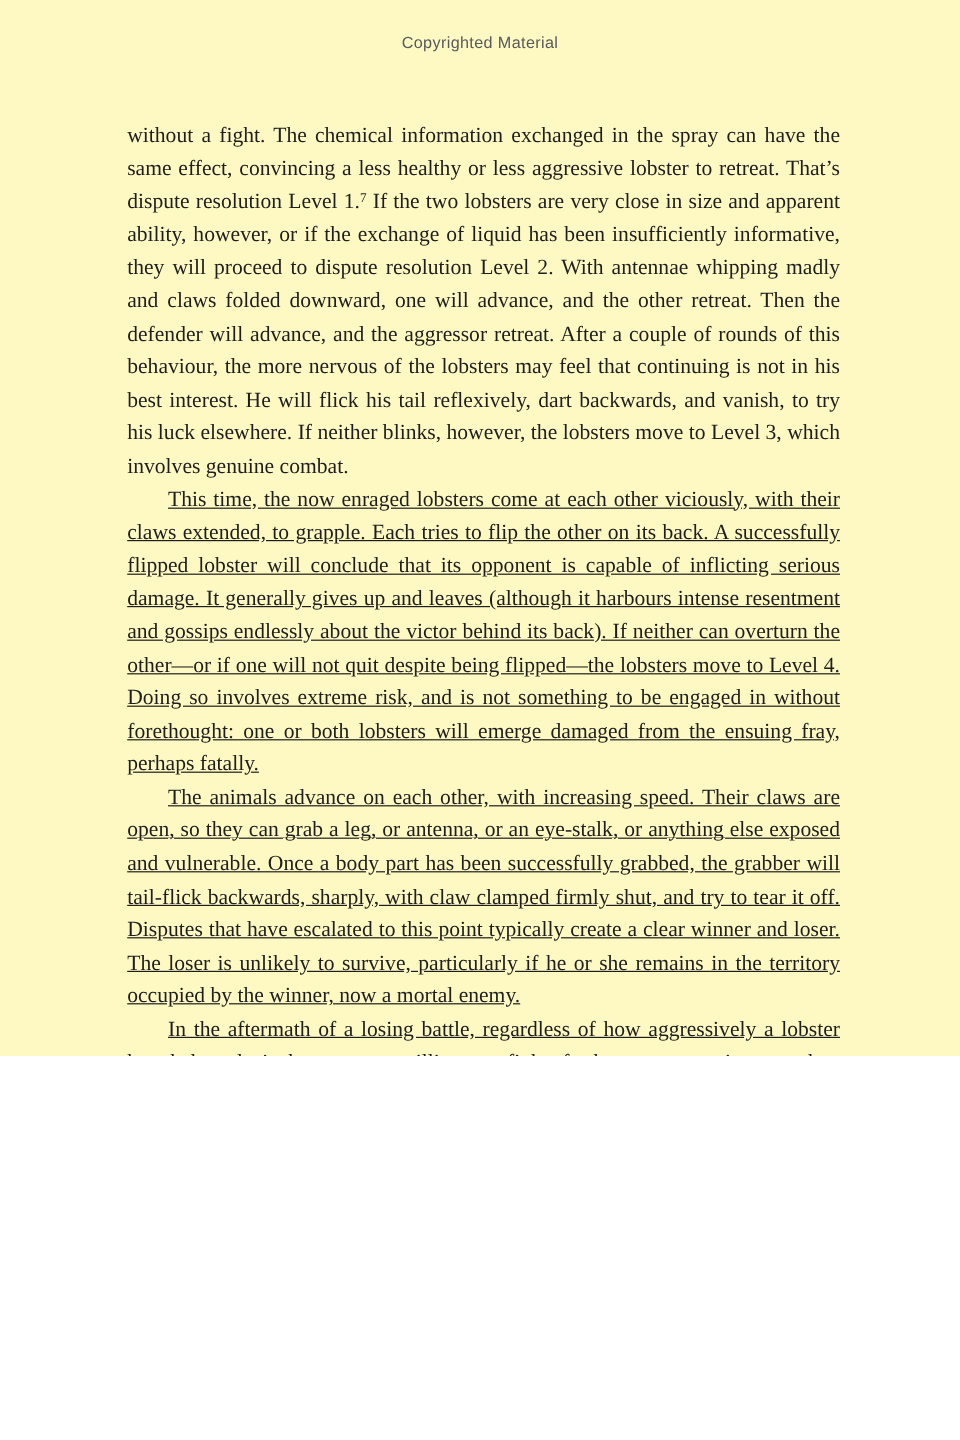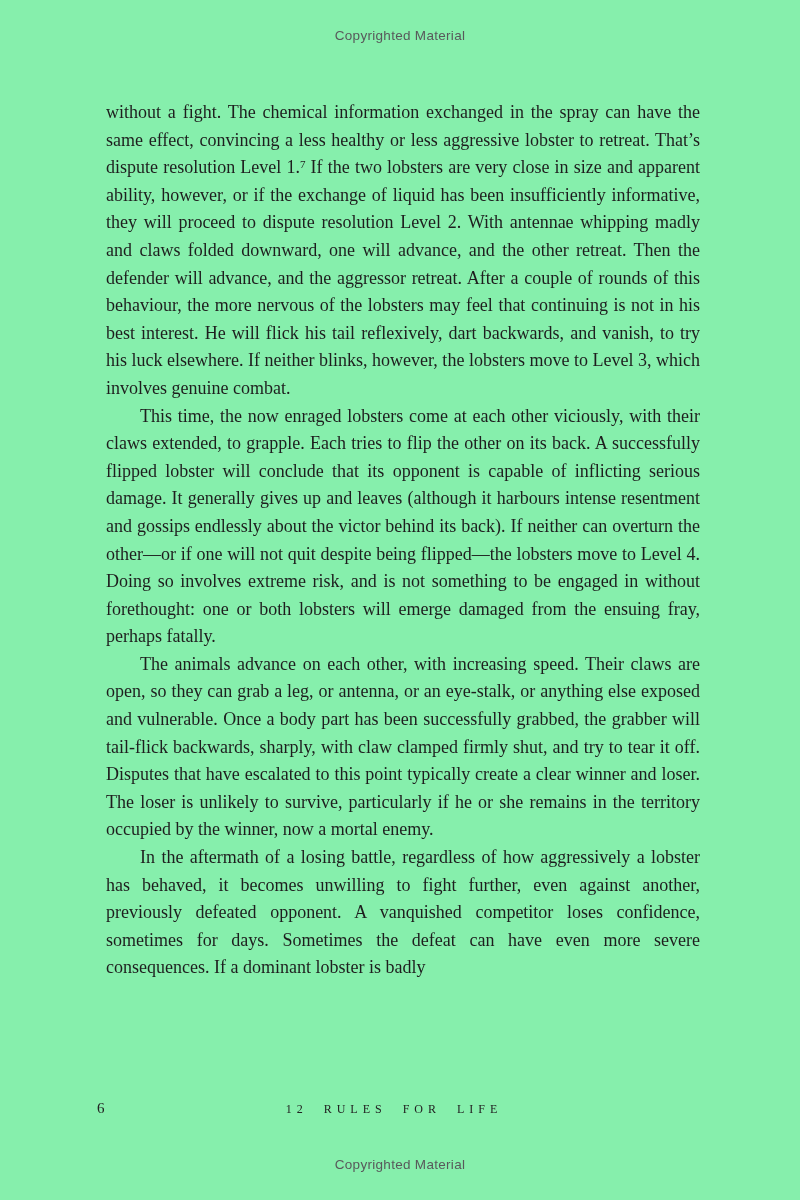--- a/index.html
+++ b/index.html
@@ -3,22 +3,22 @@
 <meta charset="utf-8">
 <style>
   html, body {
     margin: 0;
     padding: 0;
     background: #ffffff;
   }
   .page {
     position: relative;
     width: 800px;
-    height: 1200px;
-    background: #86efac;
+    height: 880px;
+    background: #fef9c3;
     overflow: hidden;
     font-family: "Liberation Serif", serif;
     color: #1c1c1c;
   }
   .copyright-notice {
     position: absolute;
     left: 0;
     width: 100%;
     text-align: center;
     font-family: "Liberation Sans", sans-serif;
@@ -38,20 +38,21 @@
     line-height: 27.6px;
     text-align: justify;
     color: #1e1e1e;
   }
   .text-block p {
     margin: 0;
     padding: 0;
   }
   .text-block p.indent {
     text-indent: 34px;
+    text-decoration: underline;
   }
   sup.footnote {
     font-size: 11px;
     line-height: 0;
     vertical-align: baseline;
     position: relative;
     top: -0.45em;
   }
 
   .footer {

